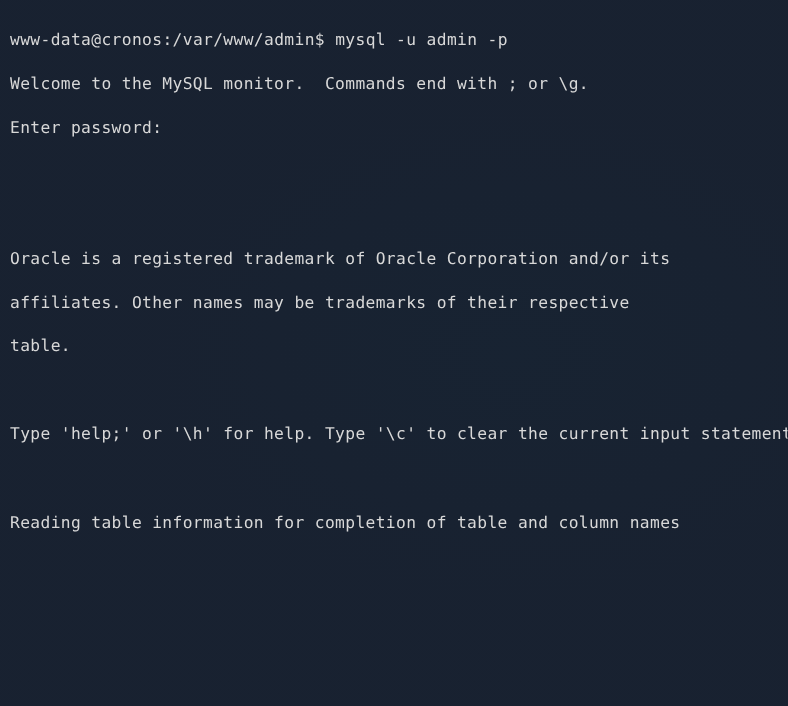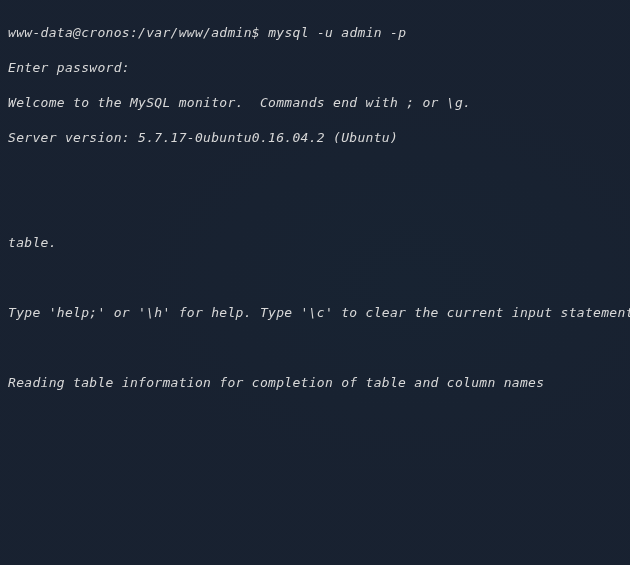--- a/index.html
+++ b/index.html
@@ -18,33 +18,33 @@
       width: 630px;
       height: 565px;
       overflow: hidden;
       letter-spacing: 0.3px;
     }
     .terminal {
       white-space: pre;
     }
     .line {
       min-height: 17px;
-      font-style: italic;
     }
   </style>
 </head>
 <body>
 
 <div class="terminal">
 <div class="line"><span>www-data</span>@<span>cronos</span>:<span>/var/www/admin</span><span>$</span> <span>mysql -u admin -p</span></div>
+<div class="line">Welcome to the MySQL monitor.  Commands end with ; or \g.</div>
 <div class="line">Enter password:</div>
-<div class="line">Welcome to the MySQL monitor.  Commands end with ; or \g.</div>
-<div class="line">Server version: 5.7.17-0ubuntu0.16.04.2 (Ubuntu)</div>
 <div class="line"> </div>
 <div class="line"> </div>
+<div class="line">Oracle is a registered trademark of Oracle Corporation and/or its</div>
+<div class="line">affiliates. Other names may be trademarks of their respective</div>
 <div class="line">table.</div>
 <div class="line"> </div>
 <div class="line">Type 'help;' or '\h' for help. Type '\c' to clear the current input statement.</div>
 <div class="line"> </div>
 <div class="line">Reading table information for completion of table and column names</div>
 
 
 
 
 

